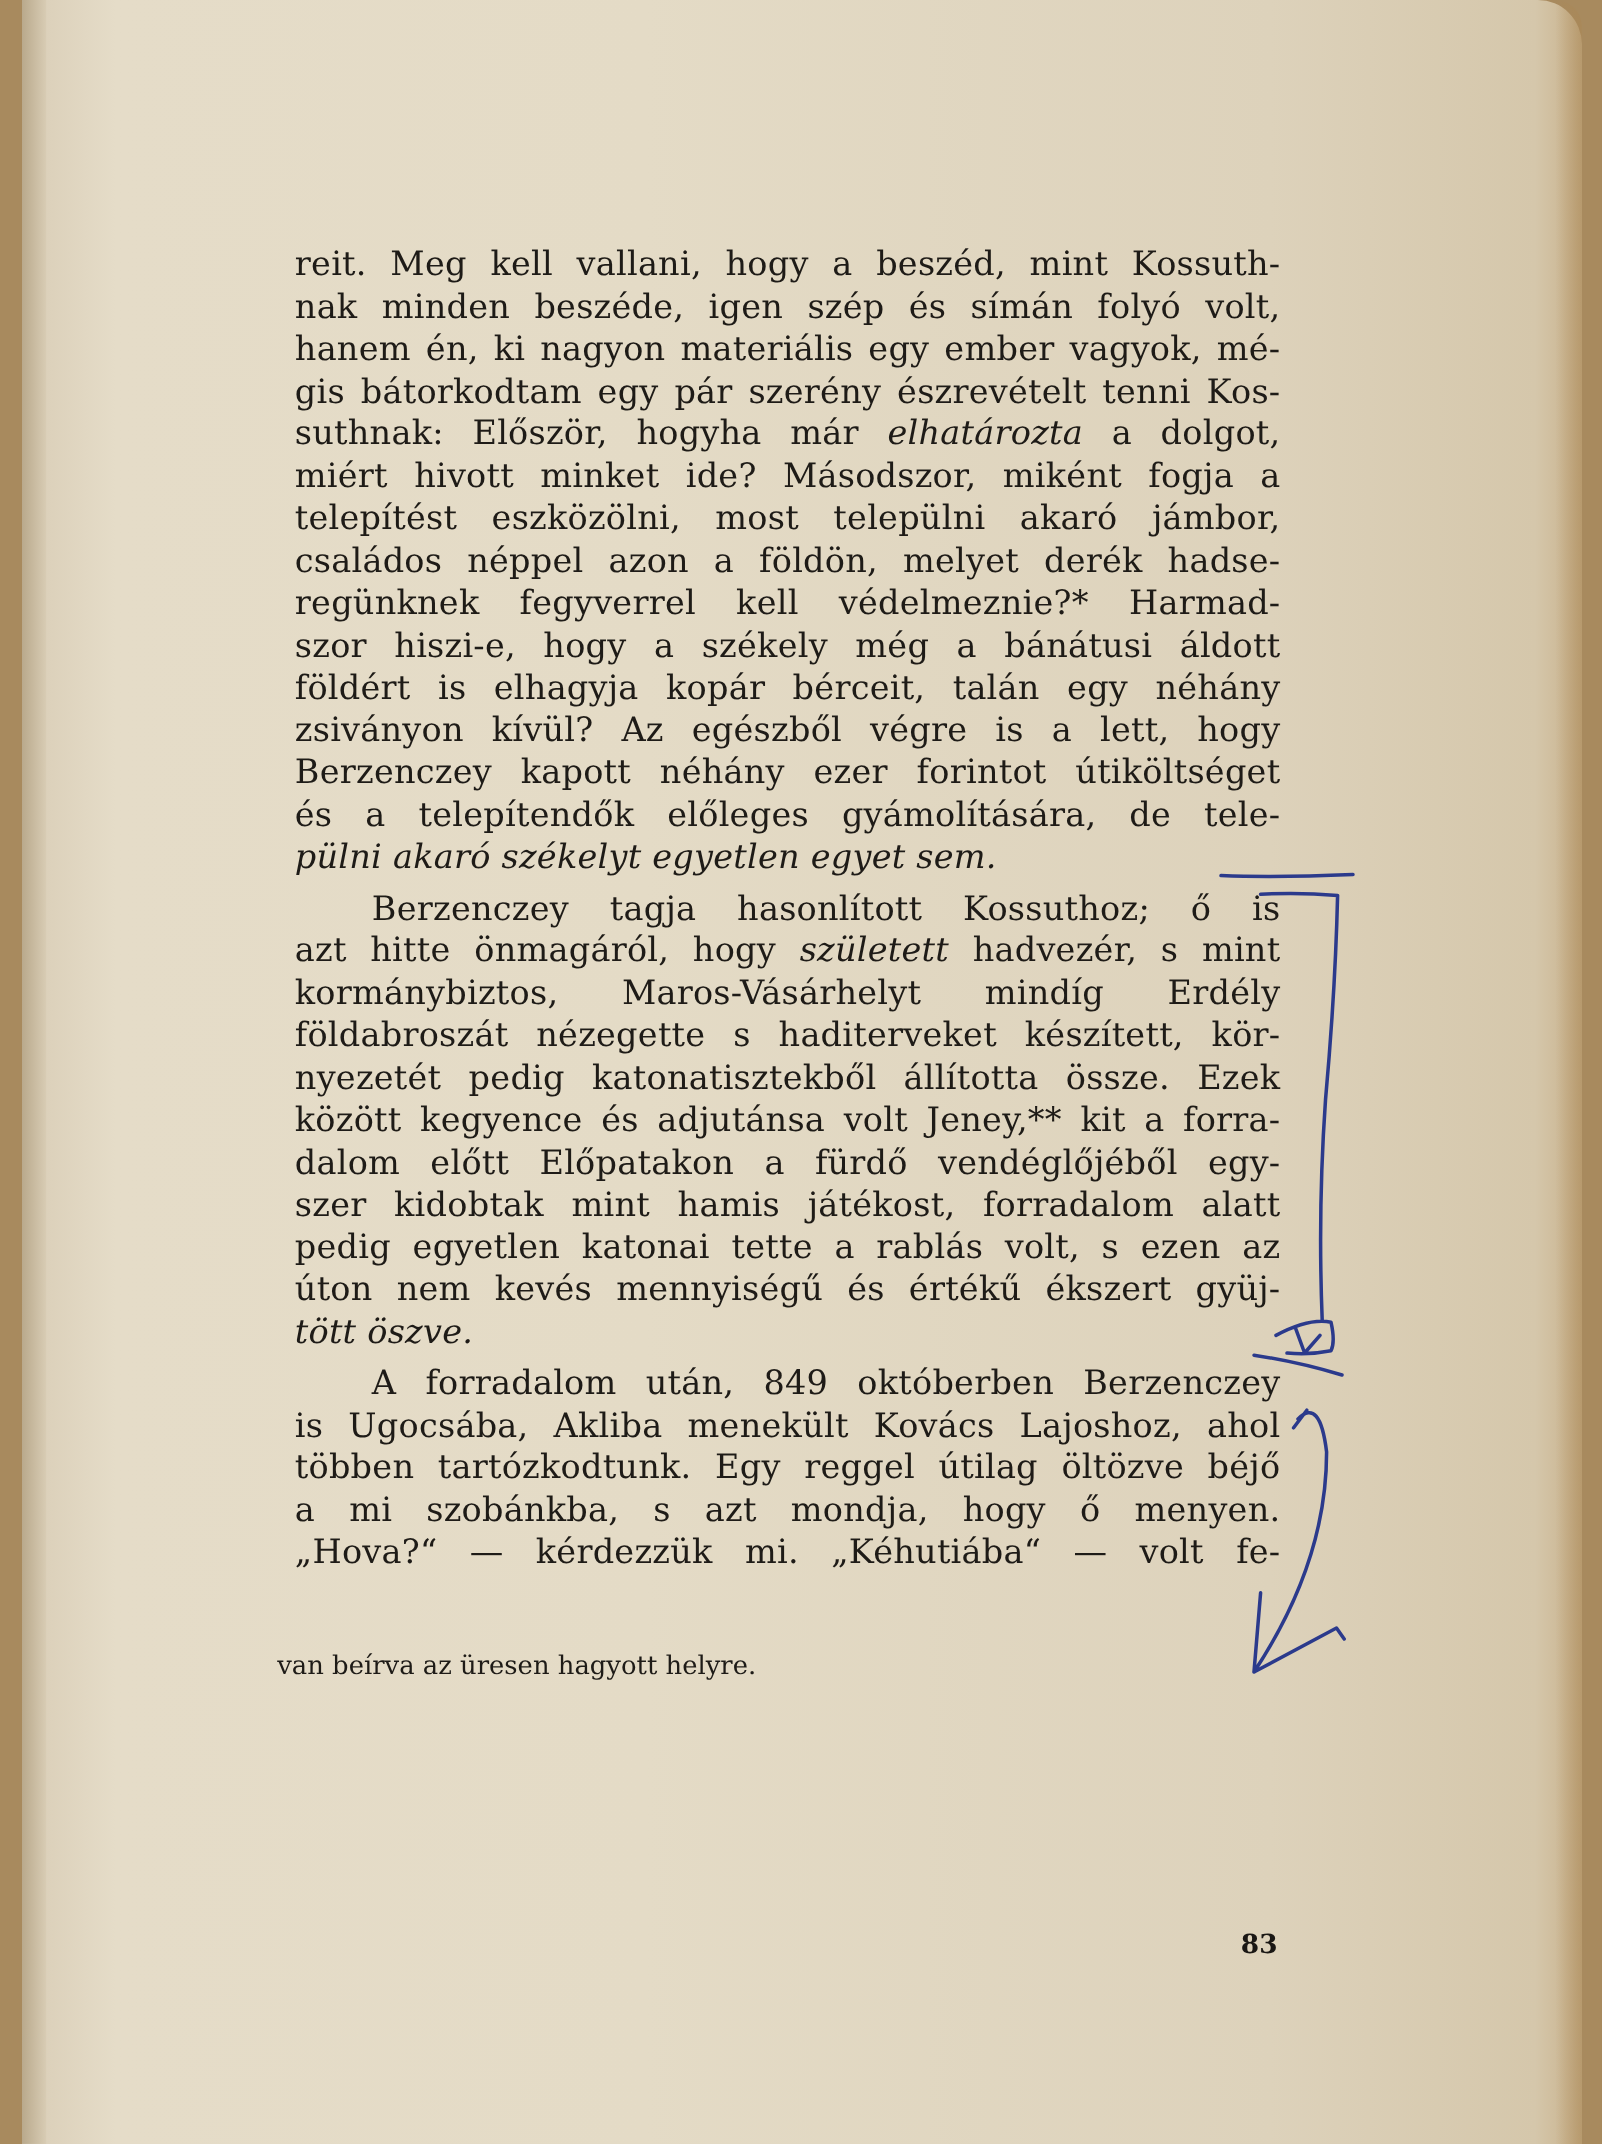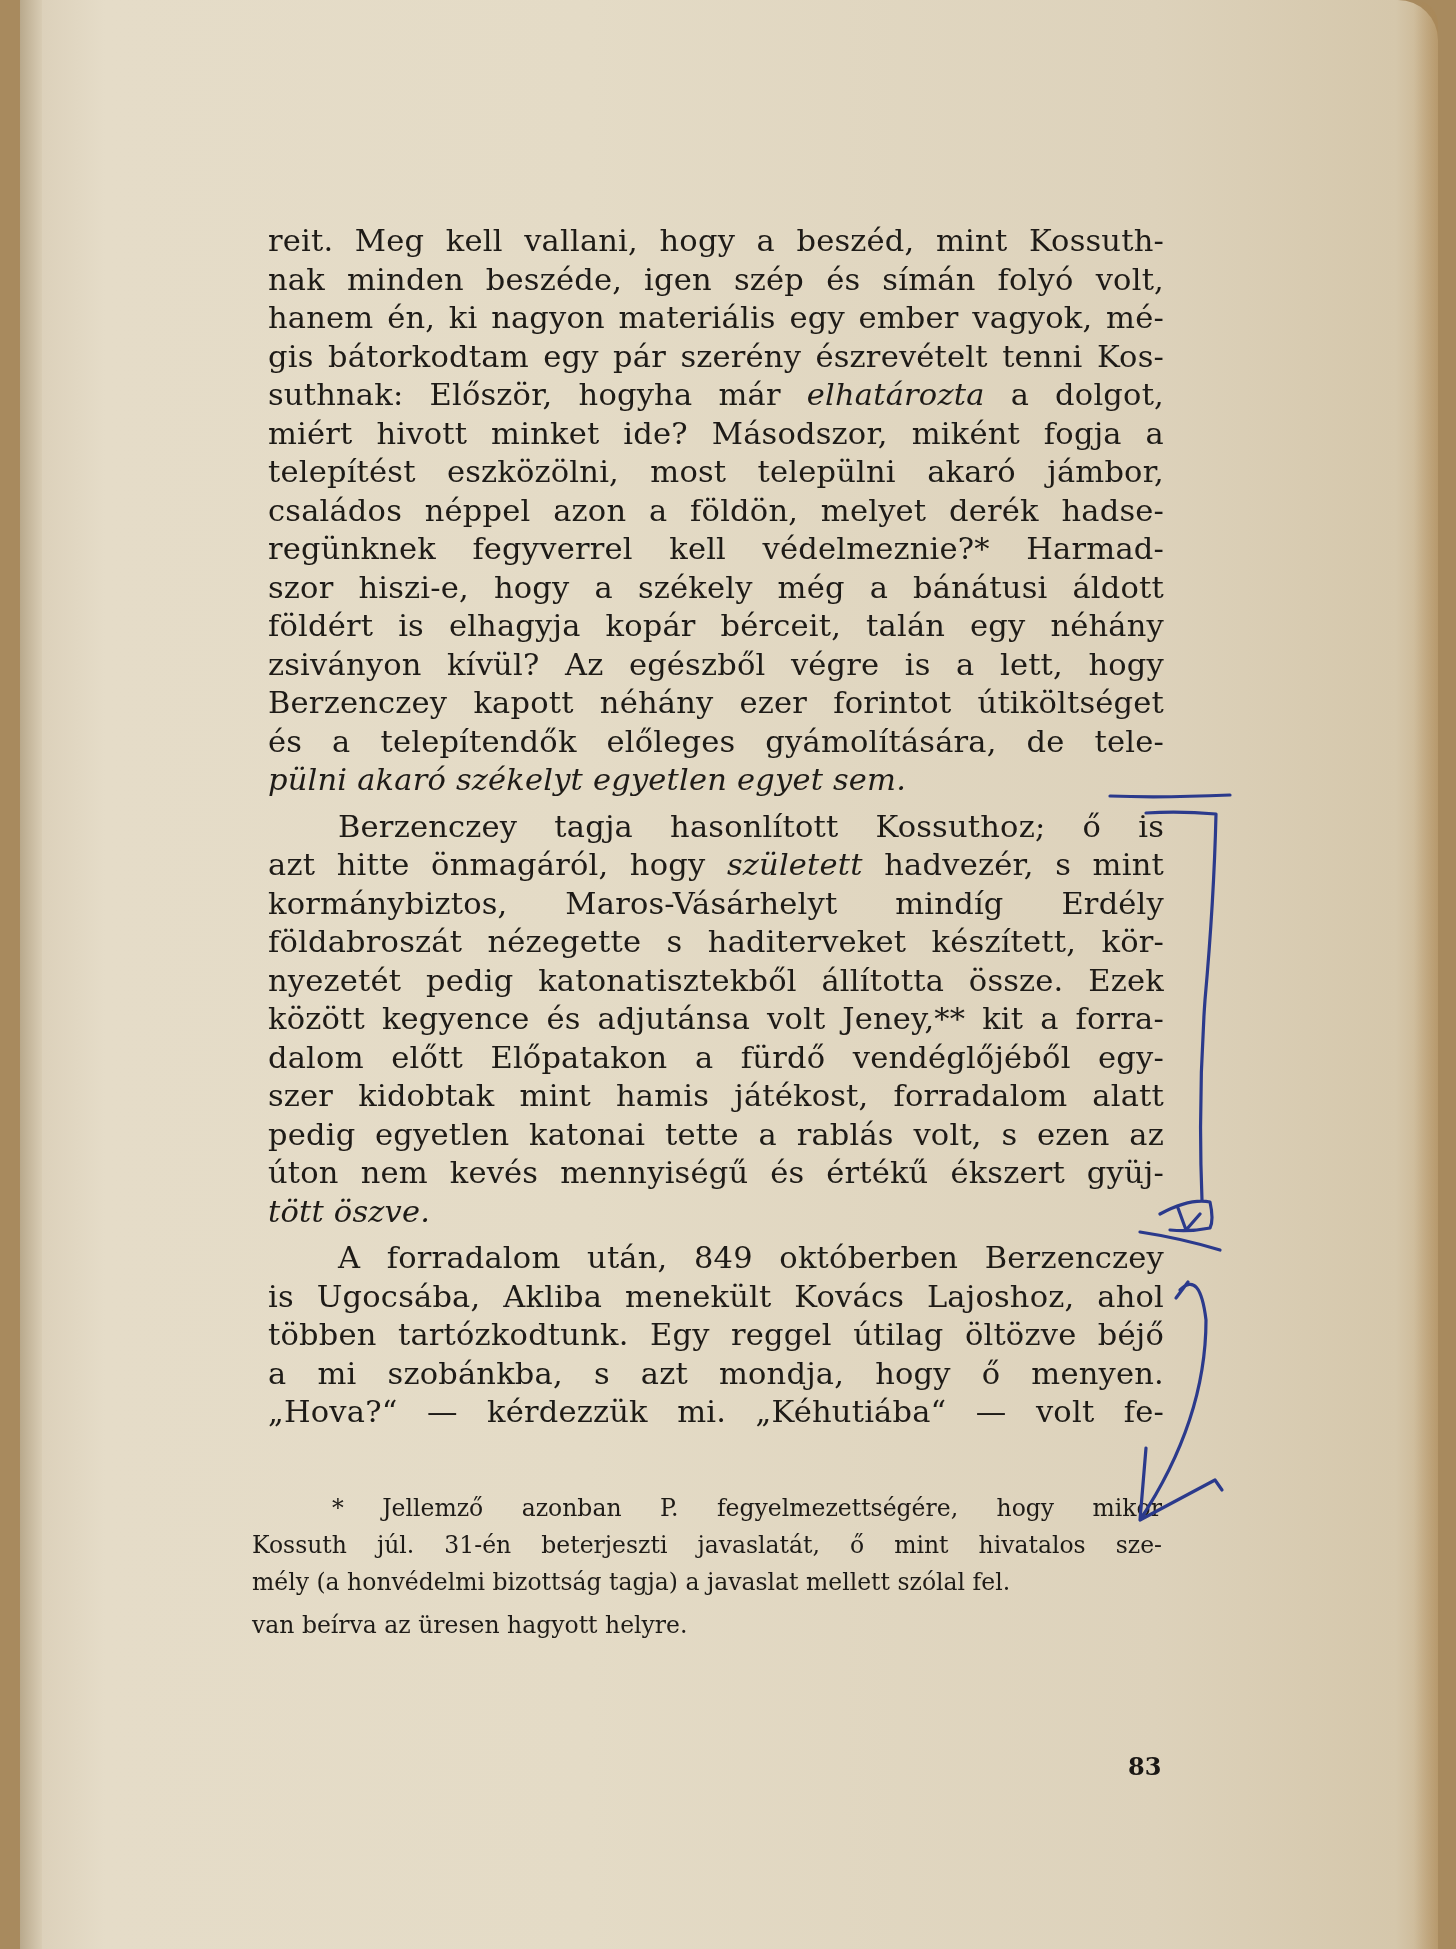--- a/index.html
+++ b/index.html
@@ -86,25 +86,20 @@
     <div id="p2">
         <span class="line indent">A forradalom után, 849 októberben Berzenczey</span>
         <span class="line">is Ugocsába, Akliba menekült Kovács Lajoshoz, ahol</span>
         <span class="line">többen tartózkodtunk. Egy reggel útilag öltözve béjő</span>
         <span class="line">a mi szobánkba, s azt mondja, hogy ő menyen.</span>
         <span class="line">„Hova?“ — kérdezzük mi. „Kéhutiába“ — volt fe-</span>
       </div>
   </div>
 
   <div class="footnotes">
-    <div id="fn0">
-        <span class="fn-line fn-indent">* Jellemző azonban P. fegyelmezettségére, hogy mikor</span>
-        <span class="fn-line">Kossuth júl. 31-én beterjeszti javaslatát, ő mint hivatalos sze-</span>
-        <span class="fn-line last">mély (a honvédelmi bizottság tagja) a javaslat mellett szólal fel.</span>
-      </div>
     <div class="fn-gap"></div>
     <div id="fn1">
         <span class="fn-line last">van beírva az üresen hagyott helyre.</span>
       </div>
   </div>
 
   <div class="page-number">83</div>
 </div>
 
 <svg class="ink" viewBox="0 0 1456 1949">

